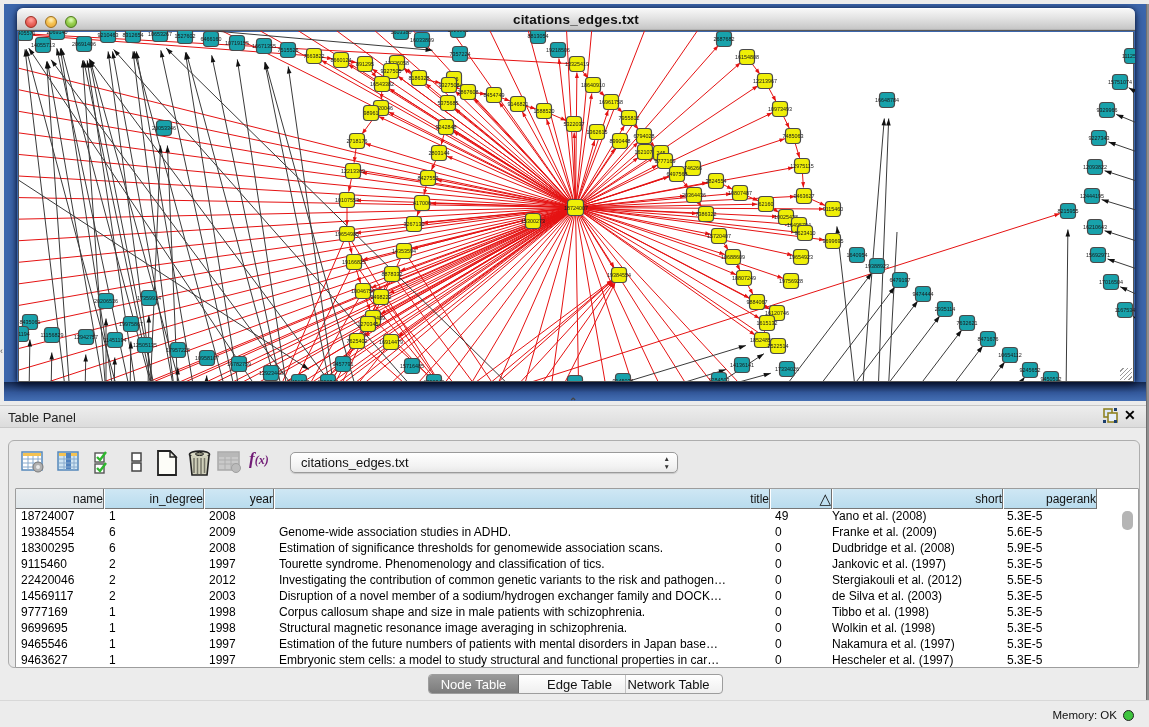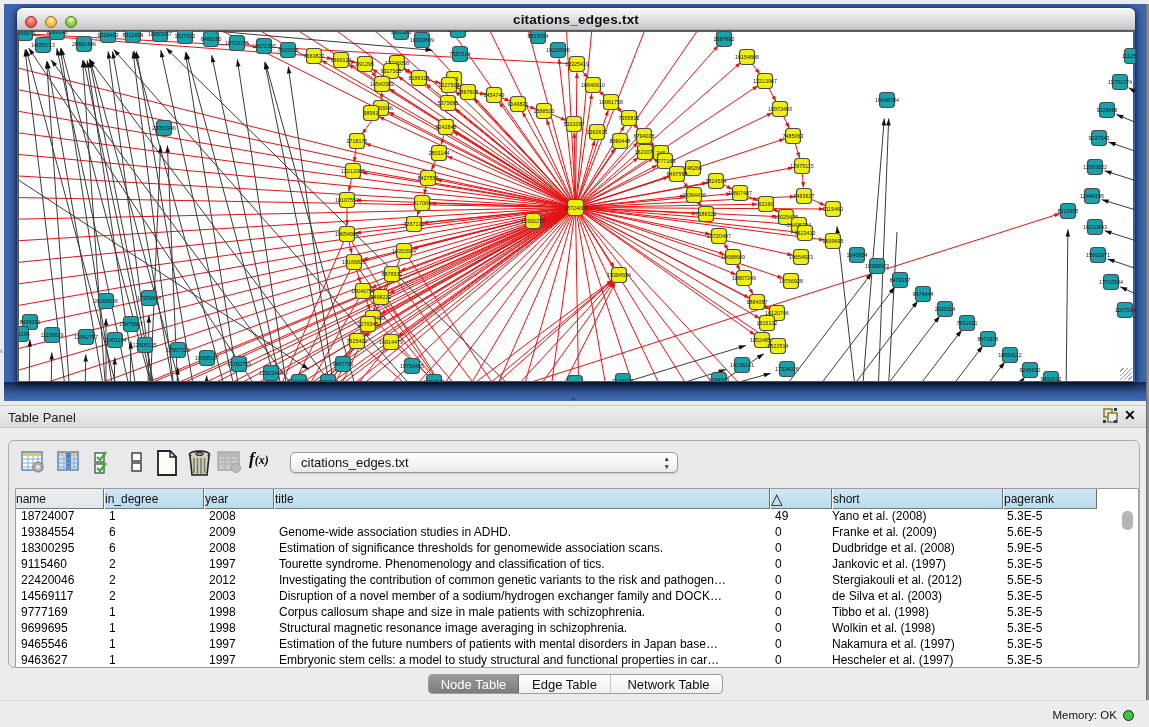--- a/index.html
+++ b/index.html
@@ -38,38 +38,38 @@
  border:1px solid #adadad;border-radius:6px;background:#e9e9e9}
 .ticon{position:absolute;top:9px}
 #combo{position:absolute;left:281px;top:11px;width:388px;height:21px;border:1px solid #9a9a9a;
  border-radius:5px;background:linear-gradient(#fff,#f2f2f2 70%,#e8e8e8);
  font-size:13px;color:#111;line-height:19px;padding-left:10px;
  box-shadow:0 1px 1px rgba(0,0,0,.15)}
 #combo .arr{position:absolute;right:7px;top:2px;font-size:6.5px;color:#333;line-height:8px}
 #tablewrap{position:absolute;left:6px;top:47px;width:1124px;height:180px;background:#fff;
  border:1px solid #9d9d9d;border-radius:1px}
 #thead{position:absolute;left:0;top:0;height:20px;width:1122px;font-size:12px;color:#111}
-#thead .th{position:absolute;top:0;height:20px;text-align:left;line-height:20px;
+#thead .th{position:absolute;top:0;height:20px;text-align:right;line-height:20px;
  background:linear-gradient(#cfe7f4,#b9dcee);border-right:1px solid #6f6f6f;
  border-bottom:1px solid #777;overflow:hidden}
 #thead .th.first{background:linear-gradient(#ebeef0,#dfe6ea)}
 .tr{position:absolute;left:0;width:1122px;height:16px;font-size:12px;color:#000;
  white-space:nowrap}
 .tr div{position:absolute;top:0;height:16px;line-height:15px;overflow:hidden}
 .c0{left:5px;width:80px}.c1{left:93px;width:95px}.c2{left:193px;width:70px}
 .c3{left:263px;width:490px}.c4{left:759px;width:57px}
 .c5{left:816px;width:171px;text-align:left}.c6{left:991px;width:90px}
 #scrollthumb{position:absolute;left:1106px;top:22px;width:11px;height:19px;
  background:#b5b5b5;border-radius:5px}
 #tabs{position:absolute;left:428px;top:674px;width:295px;height:20px;border:1px solid #9d9d9d;
  border-radius:4px;background:linear-gradient(#fff,#efefef);font-size:13px;overflow:hidden}
 #tabs .seg{position:absolute;top:0;height:20px;line-height:19px;text-align:center;color:#111}
 #tabs #seg1{left:0;width:90px;background:linear-gradient(#9a9a9a,#787878);color:#fff !important;
  border-right:1px solid #6e6e6e}
-#seg2{left:90px;width:92px;border-right:1px solid #c2c2c2}
+#seg2{left:105px;width:92px;border-right:1px solid #c2c2c2}
 #seg3{left:184px;width:111px}
 #status{position:absolute;left:0;top:700px;width:1149px;height:27px;background:#ececec;
  border-top:1px solid #d8d8d8}
 #status .t{position:absolute;right:32px;top:8px;font-size:11.5px;color:#111}
 #memdot{position:absolute;right:15px;top:9px;width:11px;height:11px;border-radius:50%;
  background:#3ec43e;border:1px solid #222}
 svg text{user-select:none}
 </style></head><body>
 <div id="desk">
   <div id="deskshadow"></div>
@@ -915,21 +915,21 @@
    <path d="M3 6l2 19h15l2-19" fill="#cfcfba" stroke="#222" stroke-width="1.6"></path>
    <path d="M7 8v15M10.5 8v16M14 8v16M17.5 8v15" stroke="#77776a" stroke-width="1.5"></path>
   </svg>
   <svg class="ticon" style="left:208px" width="25" height="24" viewBox="0 0 25 24">
    <rect x="1" y="2" width="21" height="18" fill="#c9c9c9" stroke="#a8a8a8" stroke-width="1.5"></rect>
    <rect x="2" y="3" width="19" height="4" fill="#b8b8b8"></rect>
    <path d="M2 10h19M2 14h19M8 7v13M14 7v13" stroke="#adadad"></path>
    <circle cx="19" cy="18" r="4.5" fill="#bbb" stroke="#a0a0a0"></circle>
   </svg>
   <div class="ticon" style="left:240px;top:8px;font-family:'Liberation Serif',serif;
-    font-style:italic;font-weight:bold;font-size:17px;color:#000000">f<span style="font-size:12px">(x)</span></div>
+    font-style:italic;font-weight:bold;font-size:17px;color:#701a75">f<span style="font-size:12px">(x)</span></div>
   <div id="combo">citations_edges.txt<div class="arr">▲<br>▼</div></div>
   <div id="tablewrap">
     <div id="thead">
       <div class="th first" style="left:0;width:88px">name</div>
       <div class="th" style="left:89px;width:99px">in_degree</div>
       <div class="th" style="left:189px;width:69px">year</div>
       <div class="th" style="left:259px;width:495px">title</div>
       <div class="th" style="left:755px;width:61px;font-size:15px">△ out_de…</div>
       <div class="th" style="left:817px;width:170px">short</div>
       <div class="th" style="left:988px;width:93px">pagerank</div>

